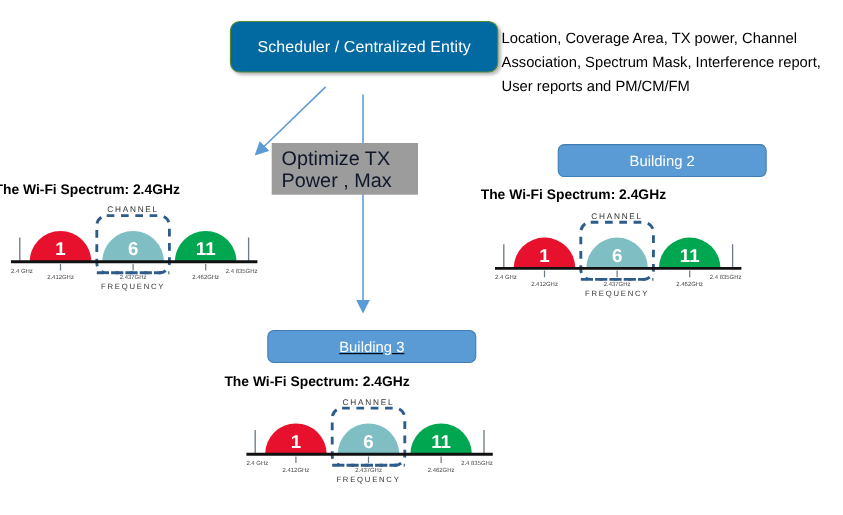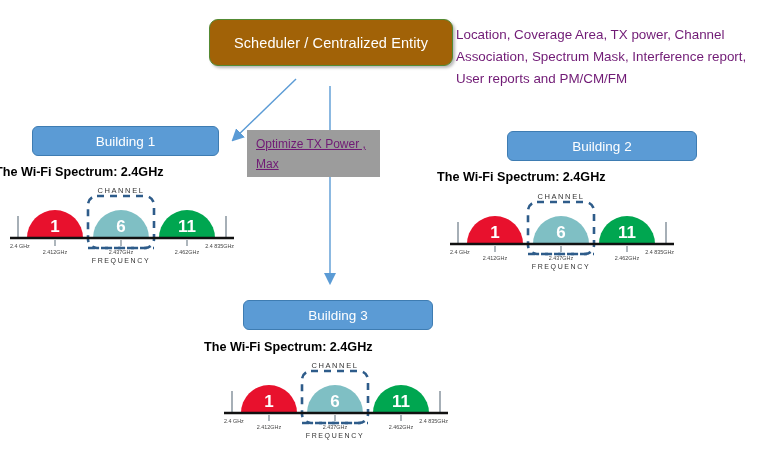--- a/index.html
+++ b/index.html
@@ -8,48 +8,48 @@
     background:#ffffff;
     font-family:"Liberation Sans", sans-serif;
     overflow:hidden;
     position:relative;
   }
   .stage{position:absolute;left:0;top:0;width:766px;height:468px;}
 
   
   .scheduler{
     position:absolute;left:209px;top:19px;width:242px;height:45px;
-    background:#a16207;
+    background:#0369a1;
     border:1px solid #538A33;
     border-radius:9px;
     box-shadow:2px 2px 3px rgba(0,0,0,.28);
     display:flex;align-items:center;justify-content:center;
   }
   .scheduler span{
     color:#ffffff;font-size:14.5px;letter-spacing:.1px;white-space:nowrap;
   }
 
   
   .desc{
     position:absolute;left:456px;top:24px;width:300px;
-    color:#701a75;font-size:13.4px;line-height:22px;
+    color:#000000;font-size:13.4px;line-height:22px;
   }
 
   
   .bldg{
     position:absolute;height:28px;
     background:#5B9BD5;
     border:1px solid #3E7CB2;
     border-radius:6px;
     display:flex;align-items:center;justify-content:center;
   }
   .bldg span{color:#ffffff;font-size:13.5px;}
   #bldg1{left:32px;top:126px;width:185px;}
   #bldg2{left:467px;top:131px;width:188px;margin-left:40px;}
-  #bldg3{left:243px;top:300px;width:188px;}
+  #bldg3{left:243px;top:300px;width:188px;text-decoration:underline;}
 
   
   .spec-title{
     position:absolute;color:#000;font-weight:bold;font-size:12.6px;white-space:nowrap;
   }
   #title1{left:-5px;top:165px;}
   #title2{left:437px;top:170px;}
   #title3{left:204px;top:340px;}
 
   
@@ -59,21 +59,21 @@
   #spec3{left:216px;top:357px;}
 
   
   .callout{
     position:absolute;left:247px;top:130px;width:133px;height:47px;
     background:#9C9C9C;
     padding:4px 8px 0 9px;
     box-sizing:border-box;
   }
   .callout span{
-    color:#701a75;font-size:12px;line-height:20px;display:block;text-decoration:underline;
+    color:#0f172a;font-size:18px;line-height:20px;display:block;
   }
 
   
   .arrows{position:absolute;left:0;top:0;width:766px;height:468px;pointer-events:none;}
 </style>
 </head>
 <body>
 
 <div class="stage">
 
@@ -86,23 +86,20 @@
   <svg class="arrows" viewBox="0 0 766 468">
     <defs>
       <marker id="ah" markerWidth="9" markerHeight="9" refX="7.5" refY="4.5" orient="auto">
         <path d="M0,0 L9,4.5 L0,9 z" fill="#5B9BD5"></path>
       </marker>
     </defs>
     <line x1="296" y1="79" x2="233" y2="140" stroke="#5B9BD5" stroke-width="1.4" marker-end="url(#ah)"></line>
     <line x1="330" y1="86" x2="330" y2="283" stroke="#5B9BD5" stroke-width="1.4" marker-end="url(#ah)"></line>
   </svg>
 
-  <div class="bldg" id="bldg1">
-    <span>Building 1</span>
-  </div>
   <div class="spec-title" id="title1">The Wi-Fi Spectrum: 2.4GHz</div>
   <div class="spectrum" id="spec1"><svg viewBox="0 0 240 85" width="240" height="85">
         <text x="119" y="11" text-anchor="middle" font-family="&quot;Liberation Sans&quot;, sans-serif" font-size="7.5" letter-spacing="1.6" fill="#333">CHANNEL</text>
         <rect x="86" y="14" width="66" height="52" rx="9" fill="none" stroke="#2E5C8A" stroke-width="2.6" stroke-dasharray="7 6"></rect>
         <line x1="16" y1="34" x2="16" y2="56" stroke="#6b7a86" stroke-width="1.2"></line>
         <line x1="224" y1="34" x2="224" y2="56" stroke="#6b7a86" stroke-width="1.2"></line>
         <path d="M 25 56 A 28 28 0 0 1 81 56 Z" fill="#E8112D"></path>
         <text x="53" y="50" text-anchor="middle" font-family="&quot;Liberation Sans&quot;, sans-serif" font-size="17" font-weight="bold" fill="#ffffff">1</text>
         <line x1="53" y1="58" x2="53" y2="64" stroke="#6b7a86" stroke-width="1.1"></line>
         <text x="53" y="72" text-anchor="middle" font-family="&quot;Liberation Sans&quot;, sans-serif" font-size="5.4" fill="#444">2.412GHz</text>

